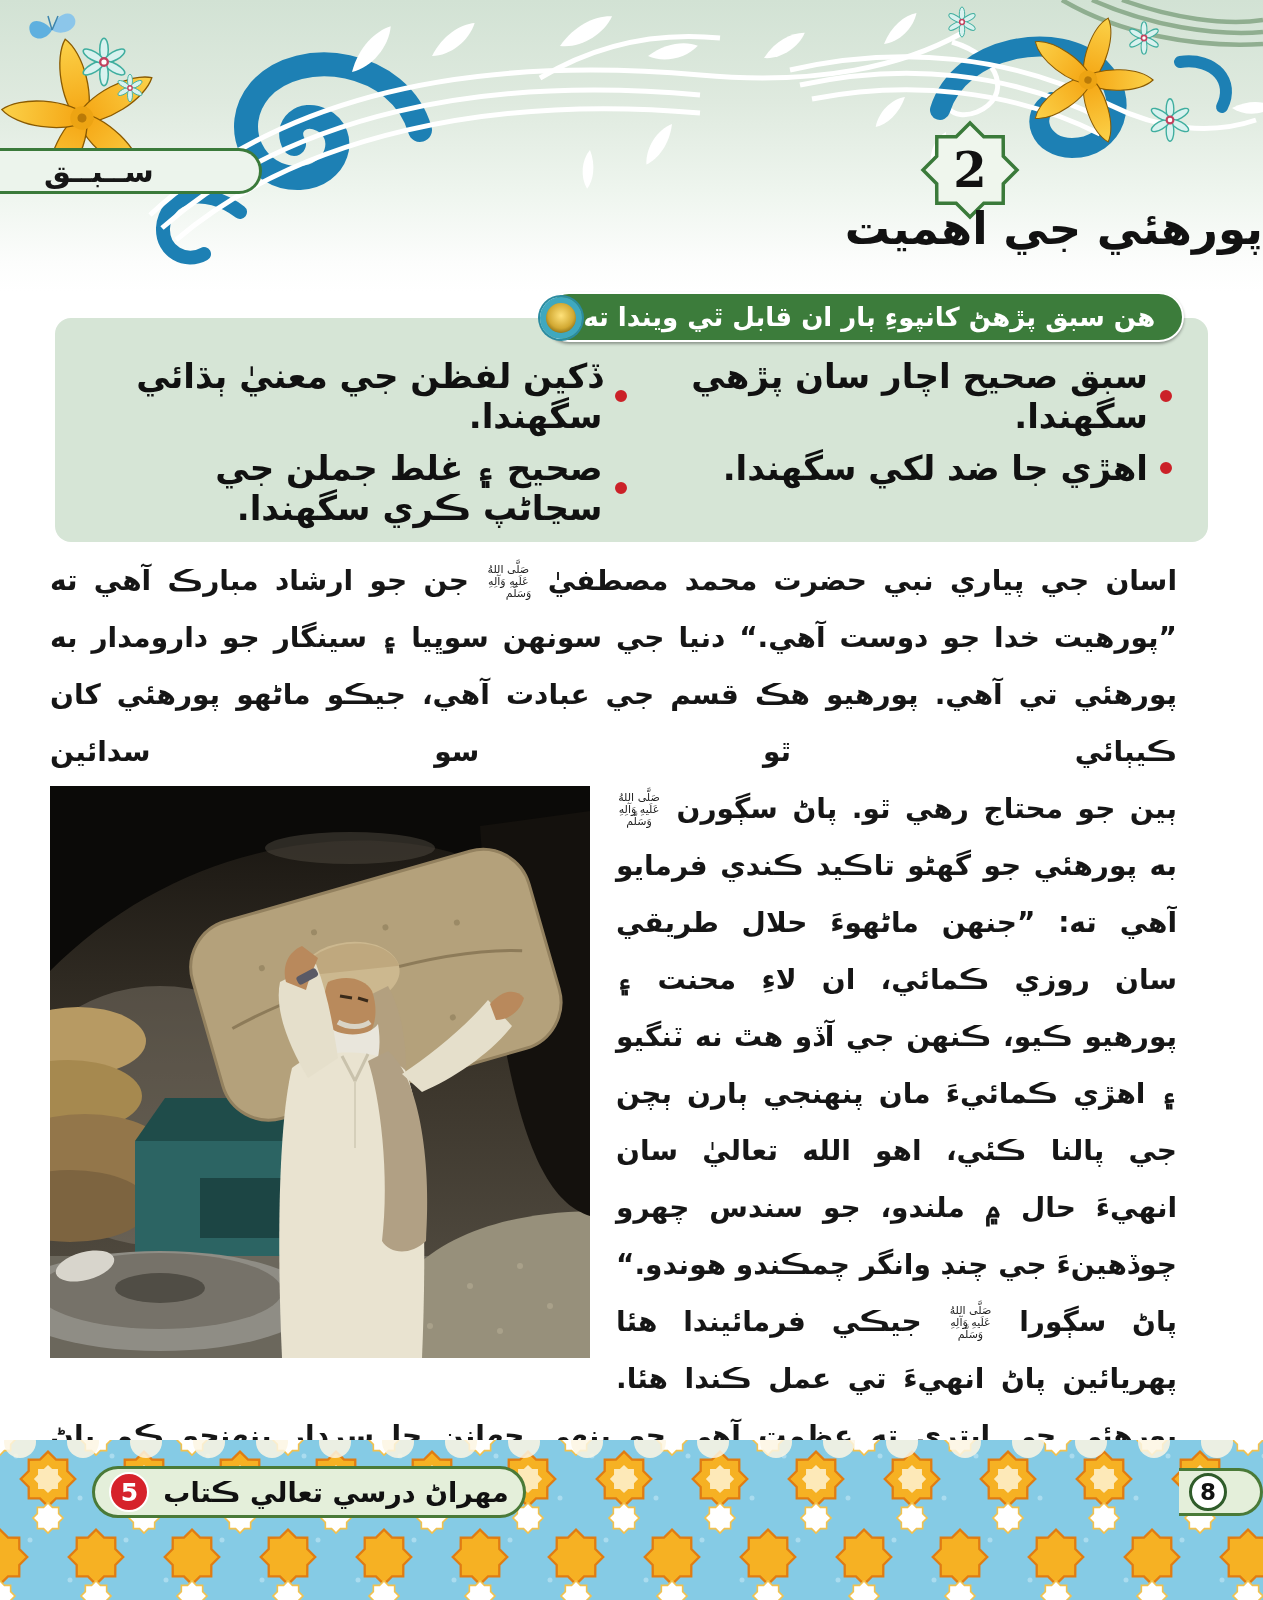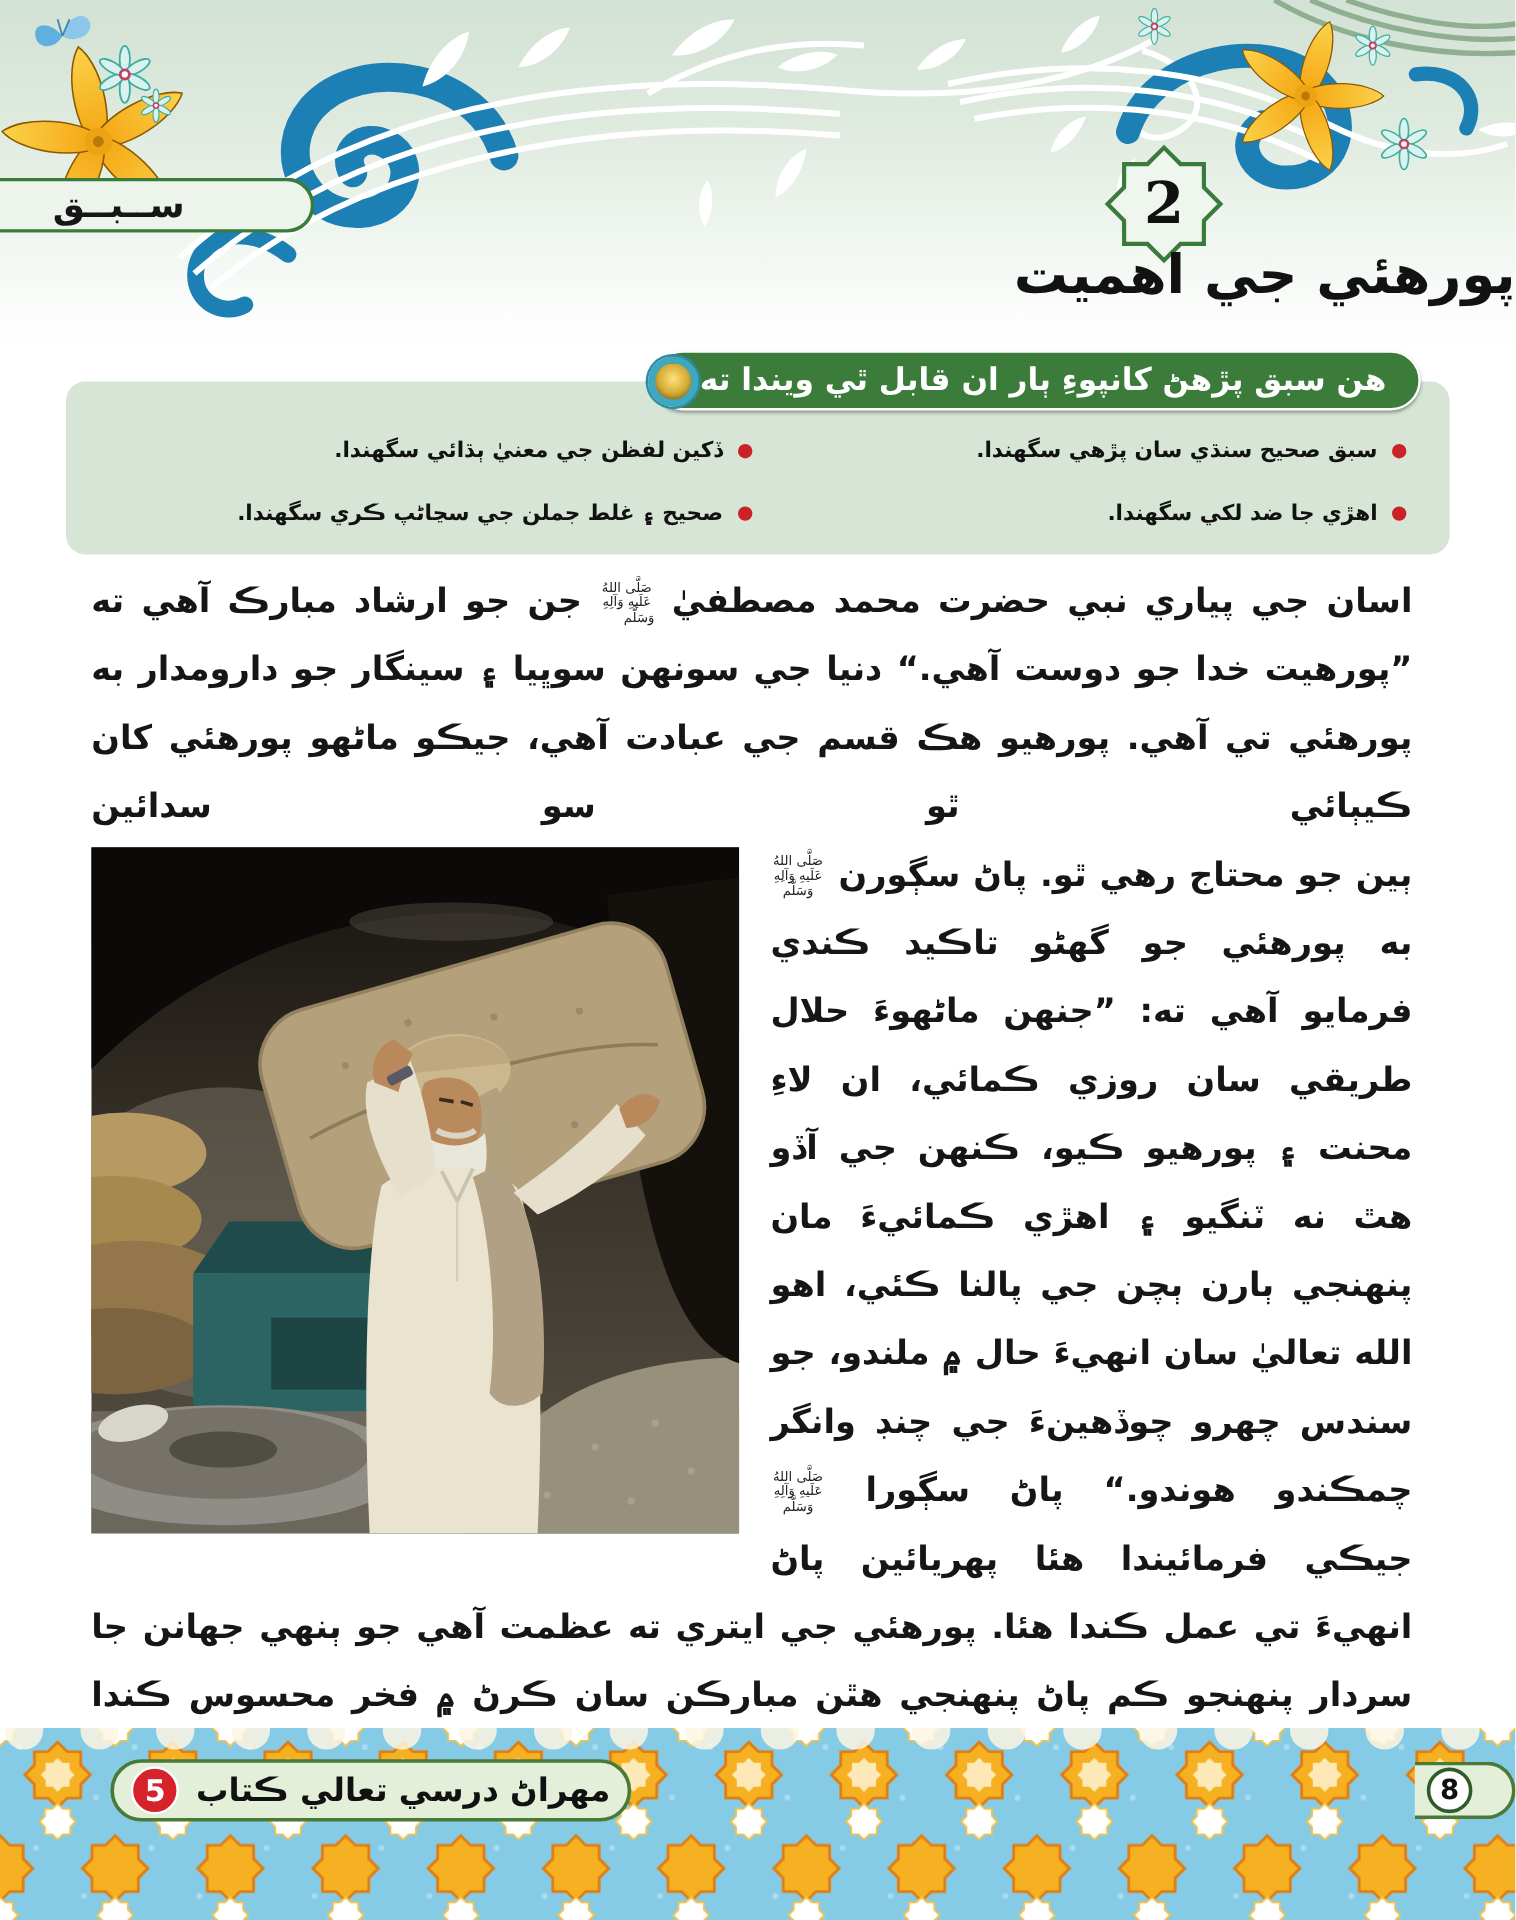--- a/index.html
+++ b/index.html
@@ -48,31 +48,31 @@
     display:flex; align-items:center; justify-content:center;
   }
   .obj-pill .pill-text{ color:#ffffff; font-size:26px; font-weight:bold; }
   .pill-marker{
     position:absolute; left:-6px; top:3px; width:42px; height:42px; border-radius:50%;
     background:radial-gradient(circle at 50% 42%, #ffe27a 0%, #d2a933 55%, #8a6d14 80%);
     border:6px solid #3fa8bf; box-shadow:0 0 0 2px #2b8ba0;
   }
   .obj-cols{ display:flex; gap:10px; }
   .obj-col{ flex:1; display:flex; flex-direction:column; gap:12px; }
-  .obj-item{ display:flex; align-items:center; gap:12px; font-size:18px; font-weight:bold; color:#111; line-height:40px; }
+  .obj-item{ display:flex; align-items:center; gap:12px; font-size:34px; font-weight:bold; color:#111; line-height:40px; }
   .obj-bullet{
     width:12px; height:12px; border-radius:50%;
     background:radial-gradient(circle,#ffdf6b 0%, #f29d1c 75%);
     border:6px solid #cb2128; flex:none;
   }
 
   
   .body-text{
     direction:rtl; text-align:justify;
-    margin:10px 86px 0 76px;
+    margin:10px 86px 0 50px;
     font-size:28px; line-height:57px; font-weight:bold; color:#161616;
     height:972px; overflow:hidden;
   }
   .para-first{ text-align-last:justify; }
   .photo-figure{ float:left; width:540px; height:572px; margin:6px 26px 10px 0; }
   .photo-figure svg{ display:block; }
   .hon{
     display:inline-block; width:46px; font-size:11px; line-height:1.12;
     font-weight:normal; text-align:center; vertical-align:middle; color:#222;
   }
@@ -211,21 +211,21 @@
 
   <div class="objectives">
     <div class="obj-pill">
       <span class="pill-marker"></span>
       <span class="pill-text">هن سبق پڙهڻ کانپوءِ ٻار ان قابل ٿي ويندا ته:</span>
     </div>
     <div class="obj-cols">
       <div class="obj-col">
         <div class="obj-item">
           <span class="obj-bullet"></span>
-          <span>سبق صحيح سنڌي سان پڙهي سگهندا.</span>
+          <span>سبق صحيح اچار سان پڙهي سگهندا.</span>
         </div>
         <div class="obj-item">
           <span class="obj-bullet"></span>
           <span>اهڙي جا ضد لکي سگهندا.</span>
         </div>
       </div>
       <div class="obj-col">
         <div class="obj-item">
           <span class="obj-bullet"></span>
           <span>ڏکين لفظن جي معنيٰ ٻڌائي سگهندا.</span>

